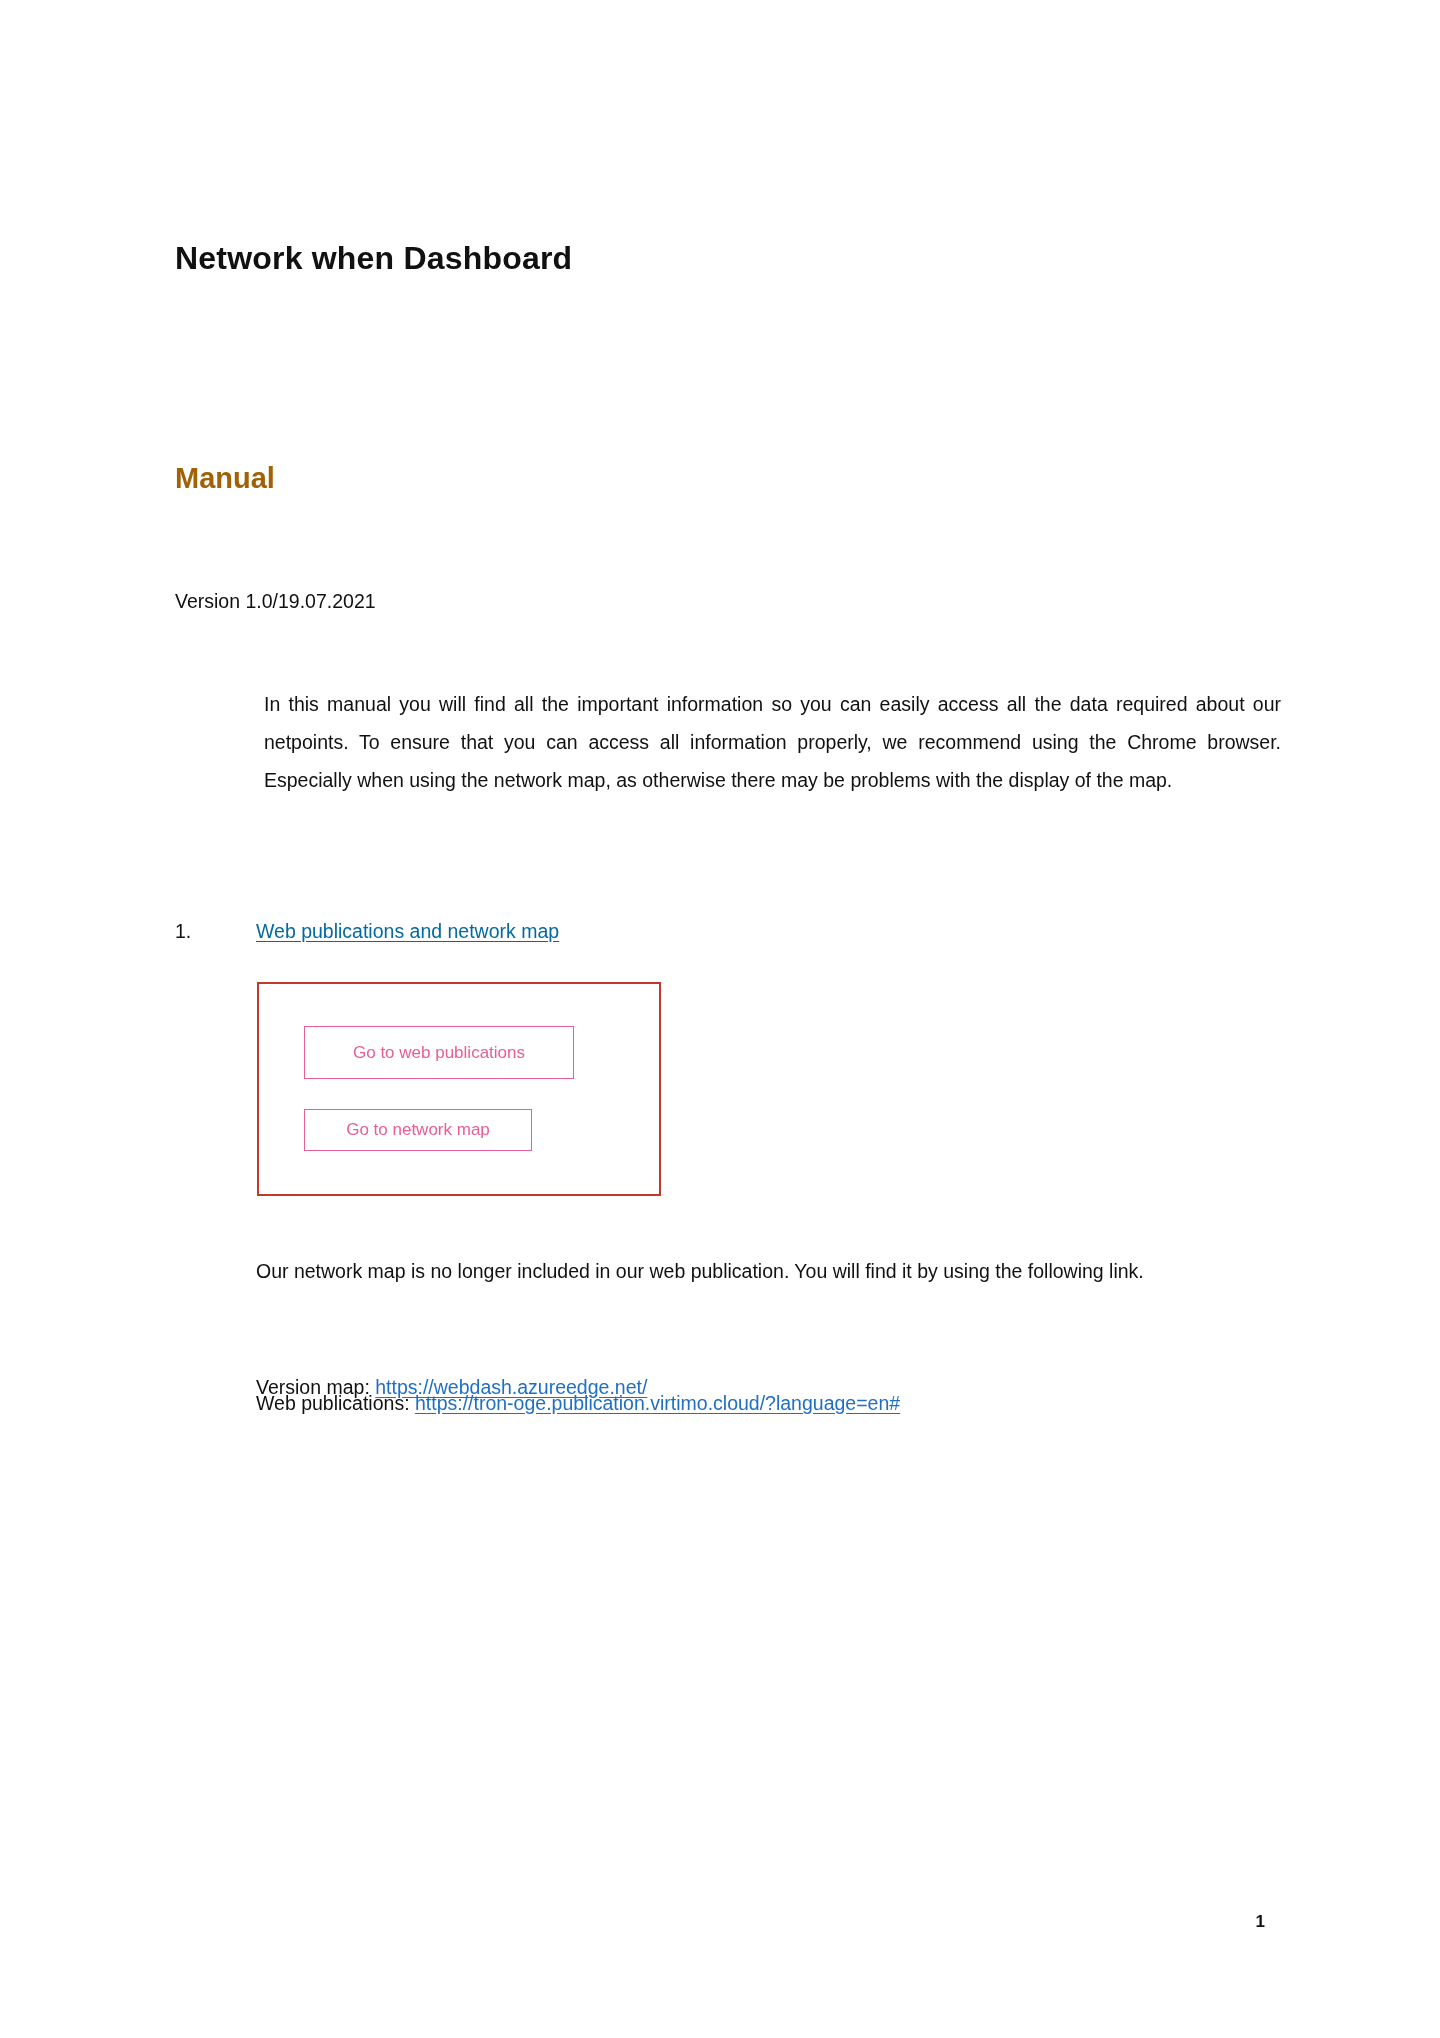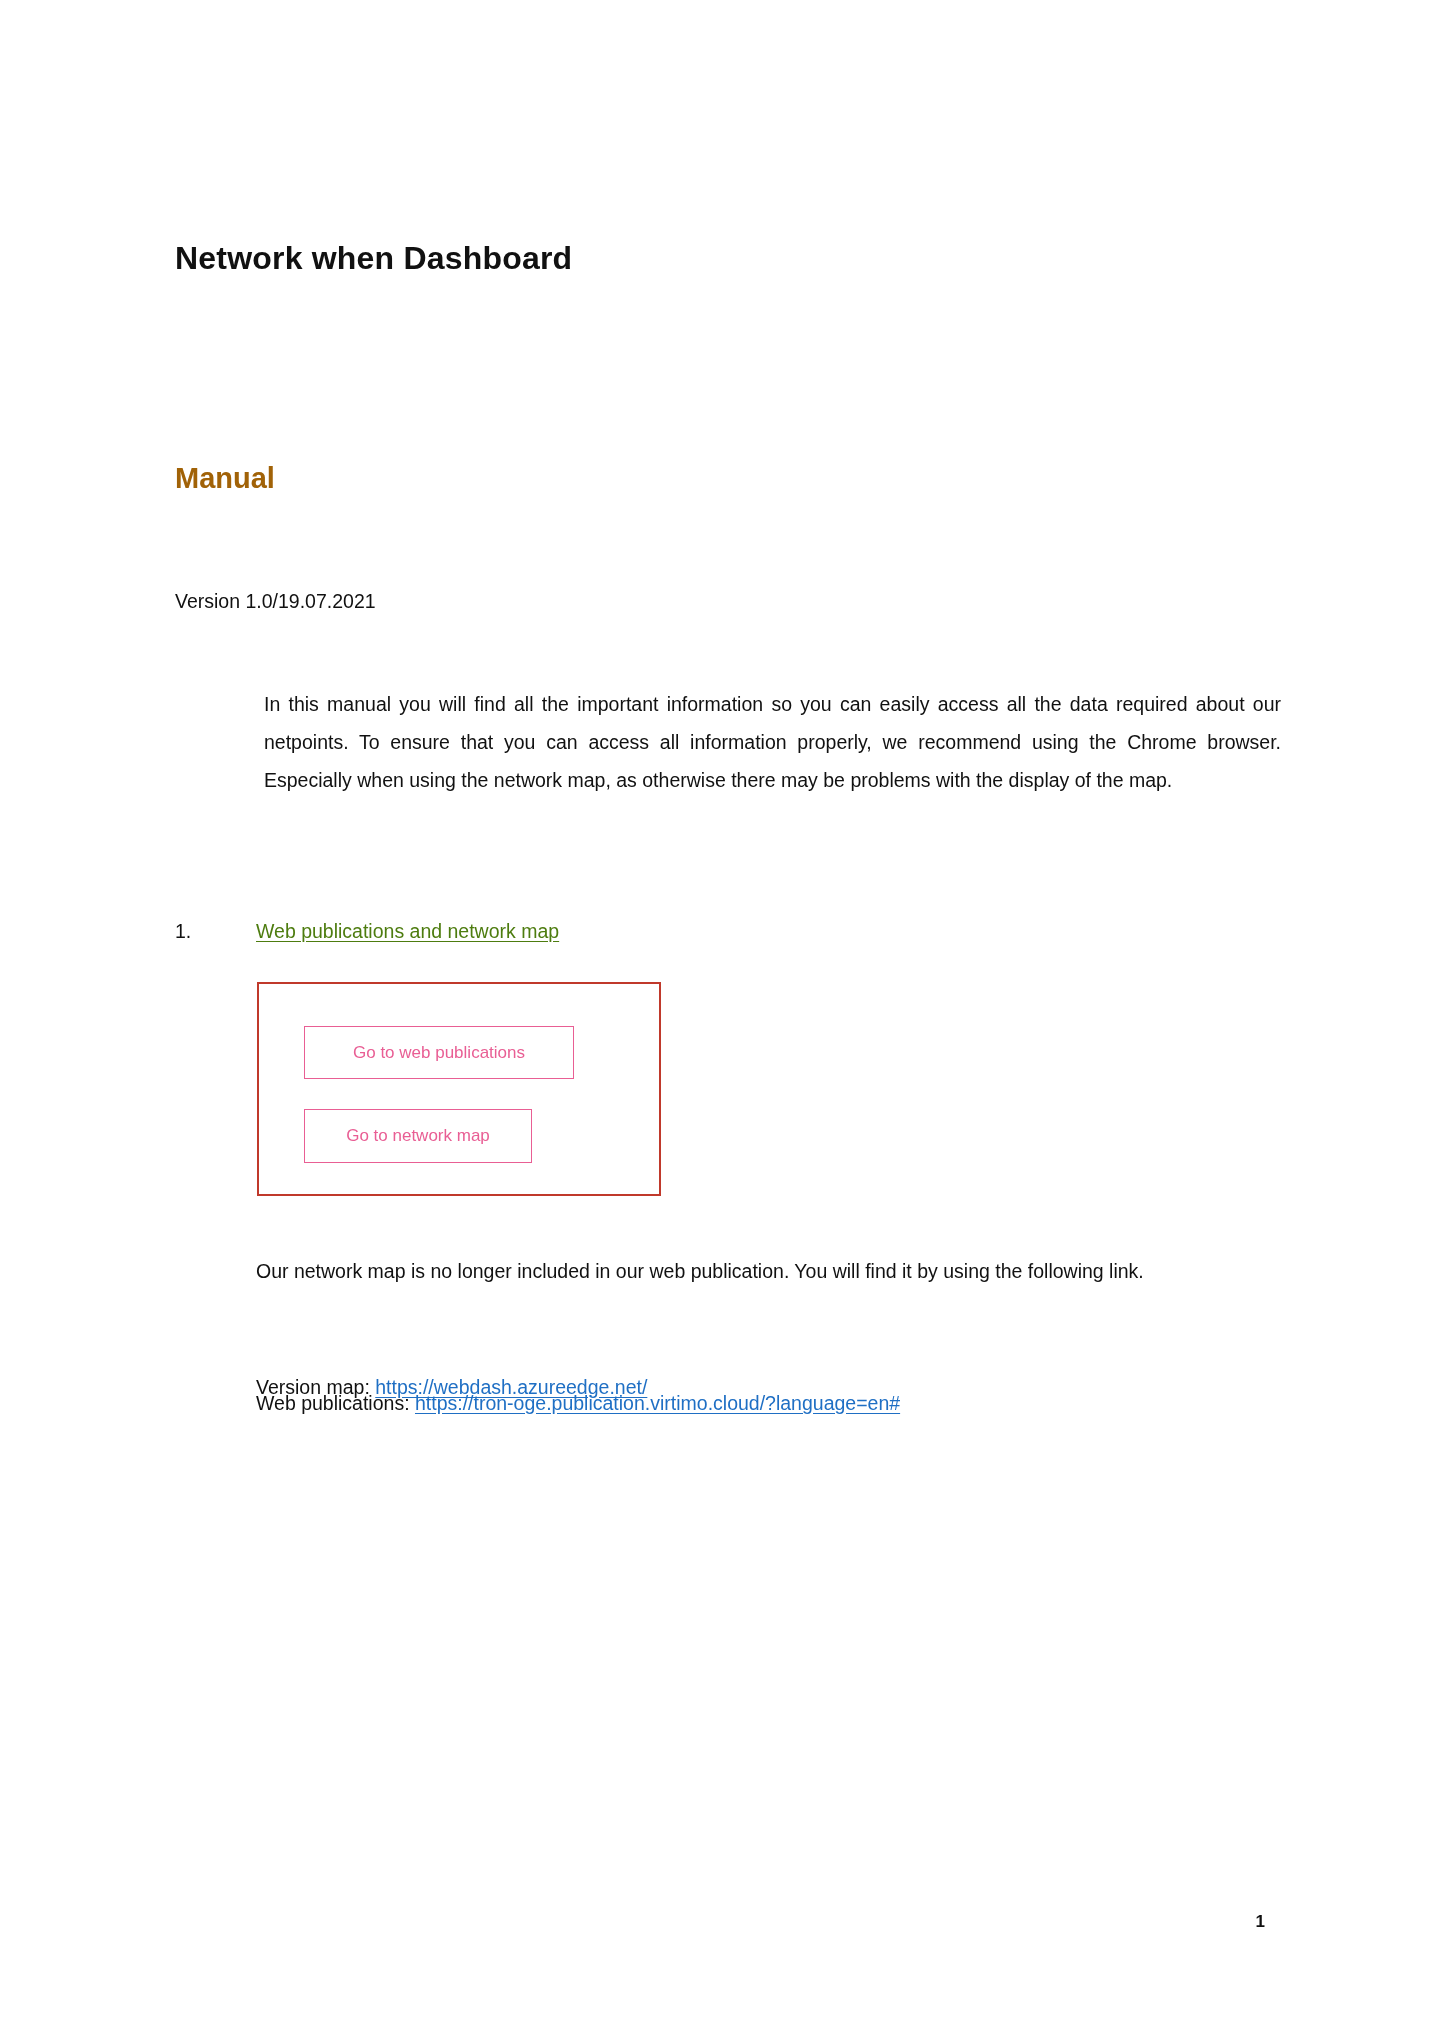--- a/index.html
+++ b/index.html
@@ -85,21 +85,21 @@
     left: 175px;
     top: 920px;
     font-size: 19.5px;
     color: #111111;
   }
   .section-heading {
     position: absolute;
     left: 256px;
     top: 920px;
     font-size: 19.5px;
-    color: #4d7c0f;
+    color: #0369a1;
     text-decoration: underline;
     text-underline-offset: 3px;
   }
 
   
   .shot {
     position: absolute;
     left: 257px;
     top: 982px;
     width: 404px;
@@ -125,21 +125,21 @@
   .shot-btn-1 {
     left: 45px;
     top: 42px;
     width: 270px;
     height: 53px;
   }
   .shot-btn-2 {
     left: 45px;
     top: 125px;
     width: 228px;
-    height: 54px;
+    height: 42px;
   }
 
   
   .para {
     position: absolute;
     left: 256px;
     width: 978px;
     font-size: 19.5px;
     line-height: 38px;
     color: #111111;

